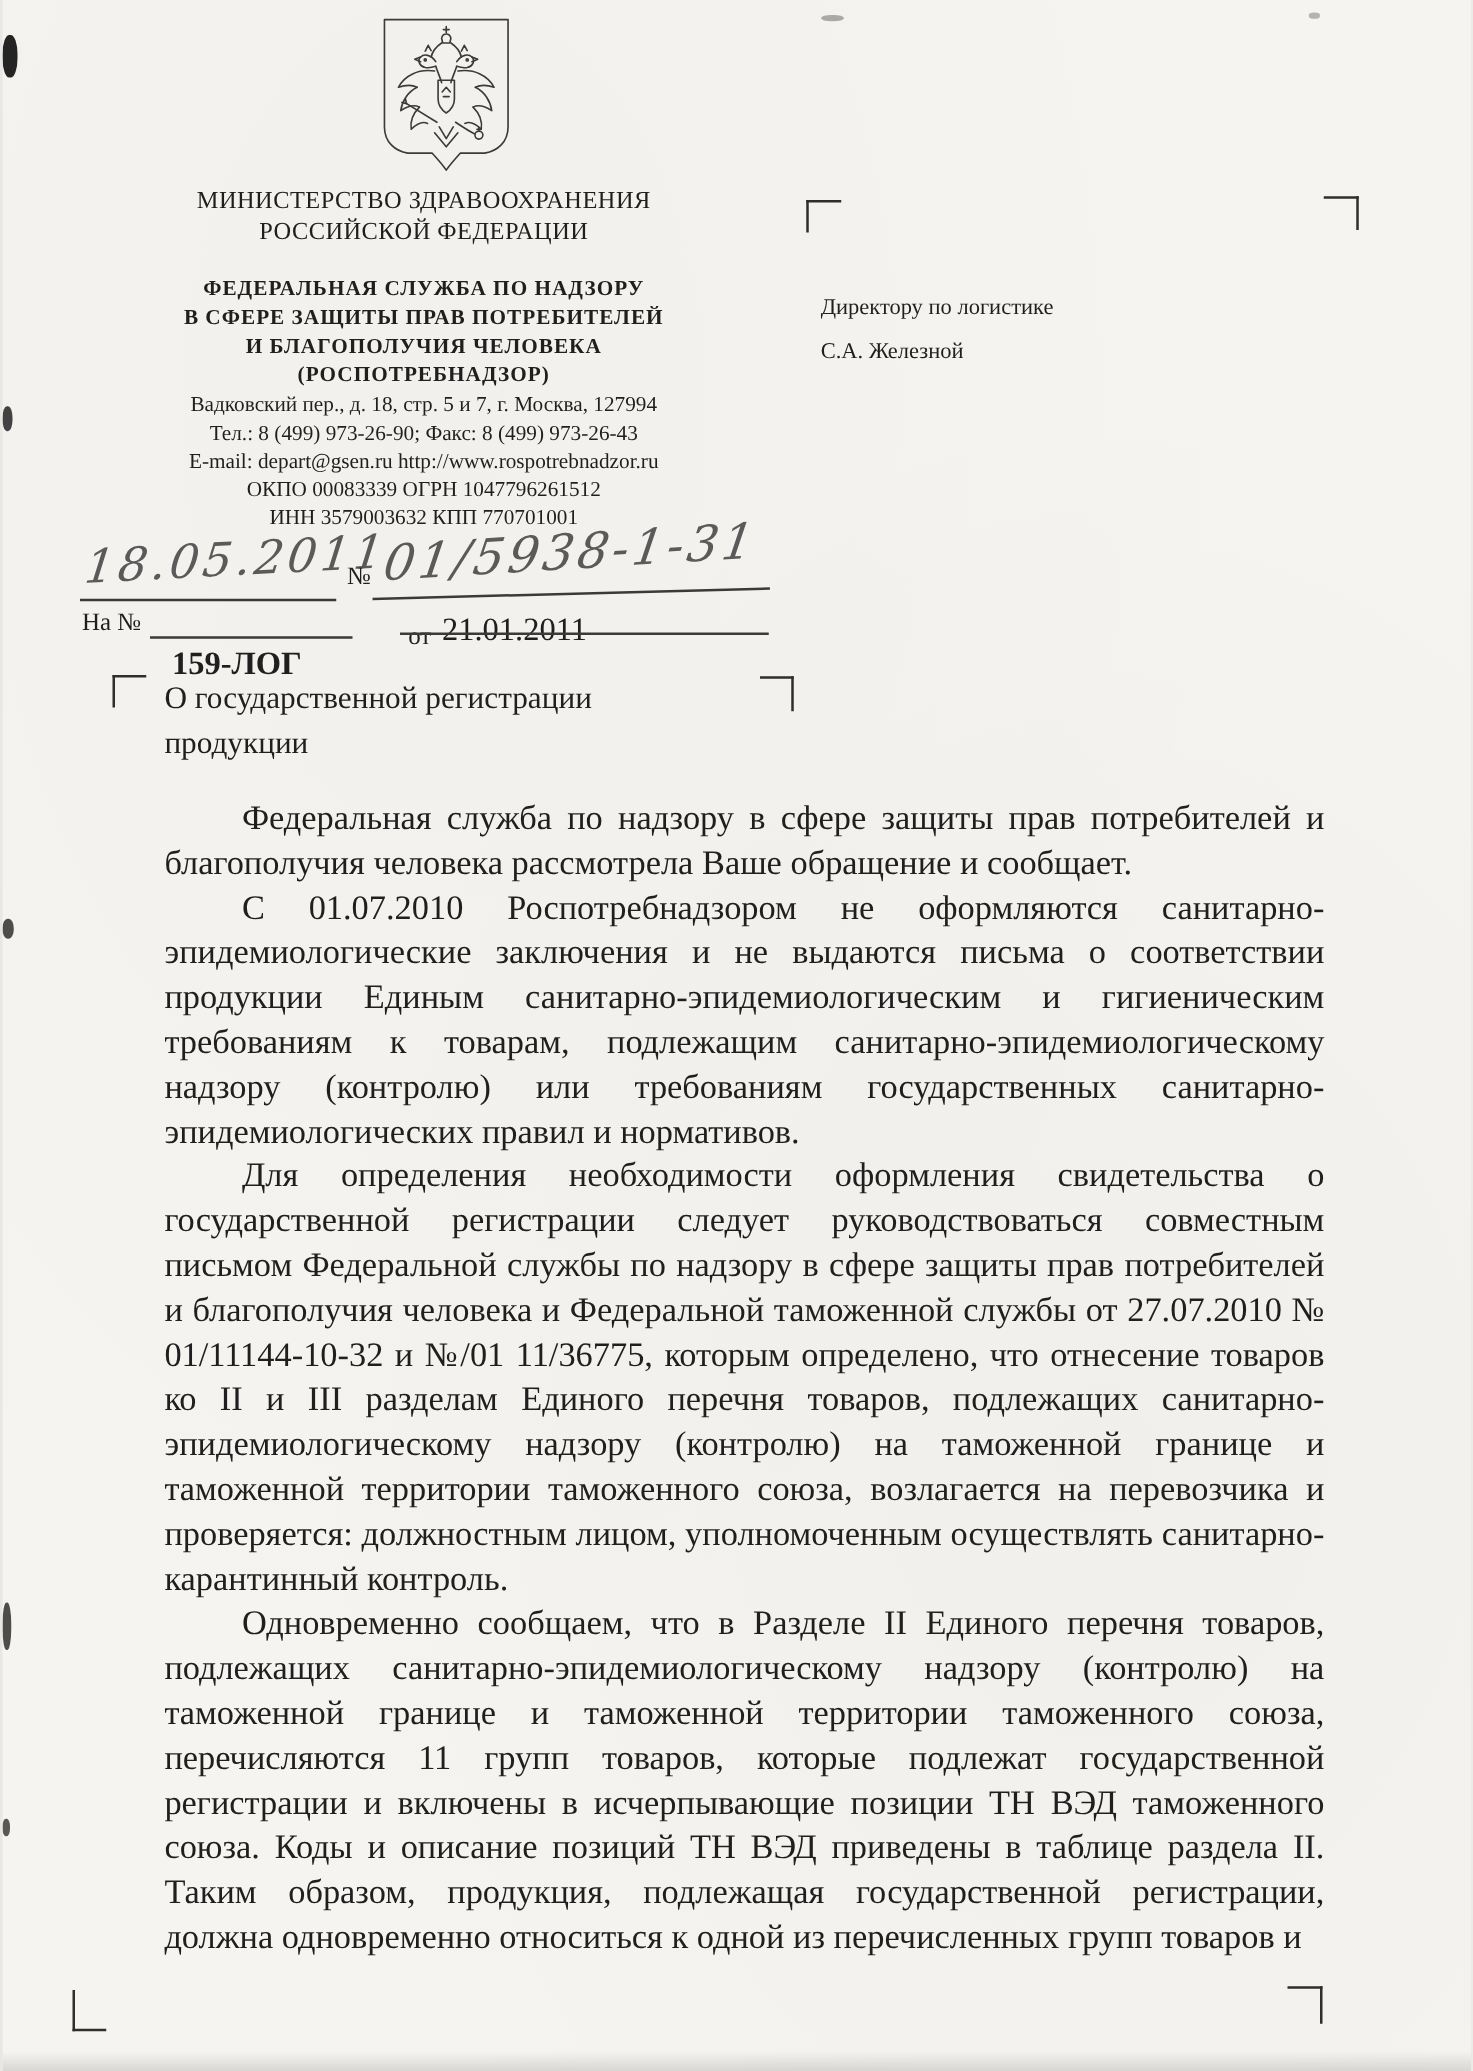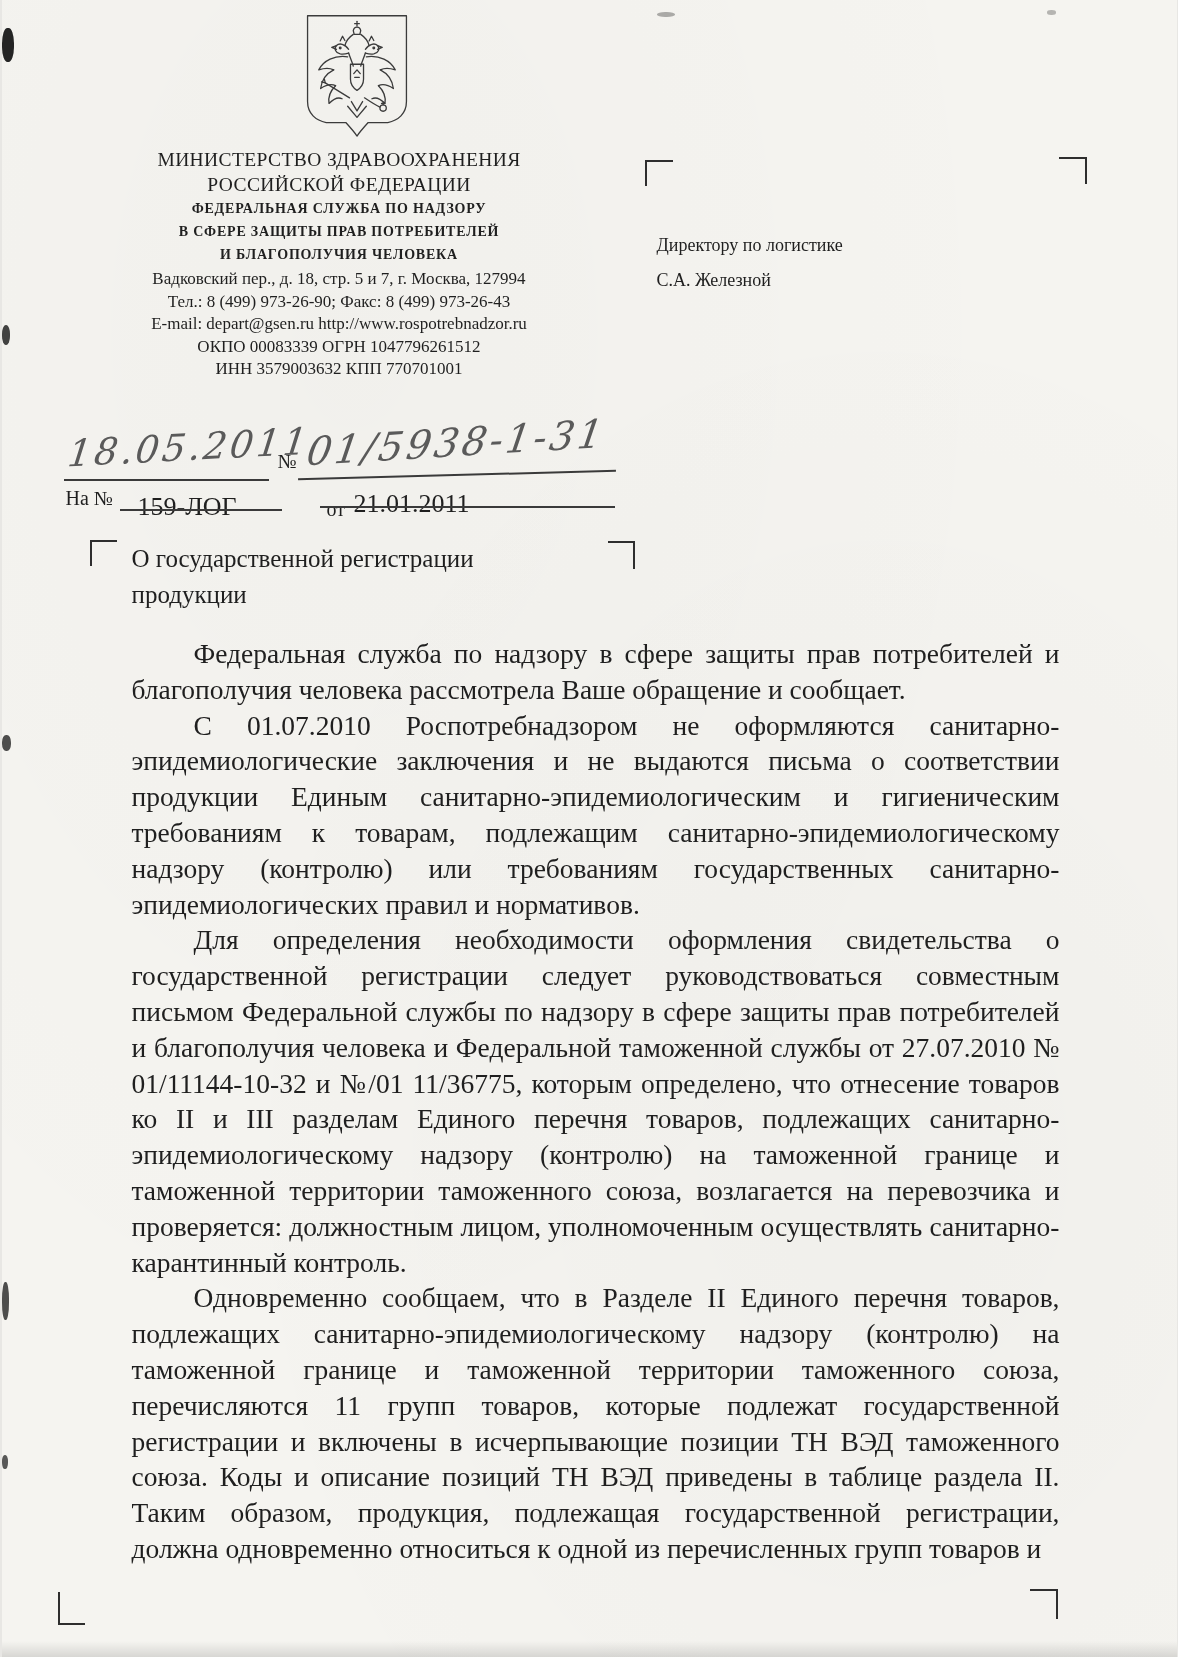--- a/index.html
+++ b/index.html
@@ -14,21 +14,21 @@
     color:#1f1f1f;
   }
   .bottom-shade{position:absolute;left:0;bottom:0;width:100%;height:16px;
     background:linear-gradient(rgba(0,0,0,0),rgba(0,0,0,0.12));}
   
   .letterhead{position:absolute;left:95px;top:12px;width:485px;text-align:center;}
   .emblem{display:inline-block;transform:translateX(18px);}
   .emblem svg{display:block;}
   .emblem *{stroke:#3b3b3b;fill:none;stroke-width:1.4;stroke-linecap:round;stroke-linejoin:round;}
   .ministry{margin-top:6px;font-size:19.5px;line-height:25px;letter-spacing:0.4px;}
-  .agency{font-weight:bold;font-size:14px;line-height:23px;letter-spacing:0.8px;}
+  .agency{margin-top:21px;font-weight:bold;font-size:17px;line-height:23px;letter-spacing:0.8px;}
   .contacts{margin-top:2px;font-size:17px;line-height:22.5px;}
   
   .recipient{position:absolute;left:655px;top:228px;font-size:18px;line-height:35px;}
   
   .rule{position:absolute;height:2px;background:#3a3a3a;z-index:3;}
   .hw{position:absolute;font-style:italic;color:#5a5a5a;letter-spacing:3px;
       font-family:"DejaVu Serif","Liberation Serif",serif;white-space:nowrap;z-index:2;}
   .hw-date{left:66px;top:426px;font-size:37px;transform:rotate(-3deg) skewX(-10deg);}
   .hw-num{left:305px;top:420px;font-size:39px;transform:rotate(-3.5deg) skewX(-12deg);}
   .lbl{position:absolute;font-size:20px;z-index:2;}
@@ -99,20 +99,21 @@
       </svg>
     </div>
     <div class="ministry">
       <div>МИНИСТЕРСТВО ЗДРАВООХРАНЕНИЯ</div>
       <div>РОССИЙСКОЙ ФЕДЕРАЦИИ</div>
     </div>
     <div class="agency">
       <div>ФЕДЕРАЛЬНАЯ СЛУЖБА ПО НАДЗОРУ</div>
       <div>В СФЕРЕ ЗАЩИТЫ ПРАВ ПОТРЕБИТЕЛЕЙ</div>
       <div>И БЛАГОПОЛУЧИЯ ЧЕЛОВЕКА</div>
+      <div>(РОСПОТРЕБНАДЗОР)</div>
     </div>
     <div class="contacts">
       <div>Вадковский пер., д. 18, стр. 5 и 7,  г. Москва, 127994</div>
       <div>Тел.: 8 (499) 973-26-90; Факс: 8 (499) 973-26-43</div>
       <div>E-mail: depart@gsen.ru  http://www.rospotrebnadzor.ru</div>
       <div>ОКПО 00083339  ОГРН 1047796261512</div>
       <div>ИНН 3579003632  КПП 770701001</div>
     </div>
   </div>
 
@@ -122,21 +123,21 @@
   </div>
 
   <div class="hw hw-date">18.05.2011</div>
   <div class="rule" style="left:62px;top:479px;width:205px;"></div>
   <div class="lbl" style="left:276px;top:450px;">№</div>
   <div class="hw hw-num">01/5938-1-31</div>
   <div class="rule" style="left:296px;top:474px;width:318px;transform:rotate(-1.5deg);"></div>
 
   <div class="lbl" style="left:64px;top:487px;">На №</div>
   <div class="rule" style="left:118px;top:509px;width:162px;"></div>
-  <div class="typed" style="left:136px;top:492px;">159-ЛОГ</div>
+  <div class="typed" style="left:136px;top:516px;font-weight:bold;">159-ЛОГ</div>
   <div class="lbl" style="left:293px;top:498px;margin-left:32px;">от</div>
   <div class="rule" style="left:318px;top:506px;width:295px;"></div>
   <div class="typed" style="left:352px;top:489px;">21.01.2011</div>
 
   <div class="subject">
     <div>О государственной регистрации</div>
     <div>продукции</div>
   </div>
 
   <div class="body-text">

